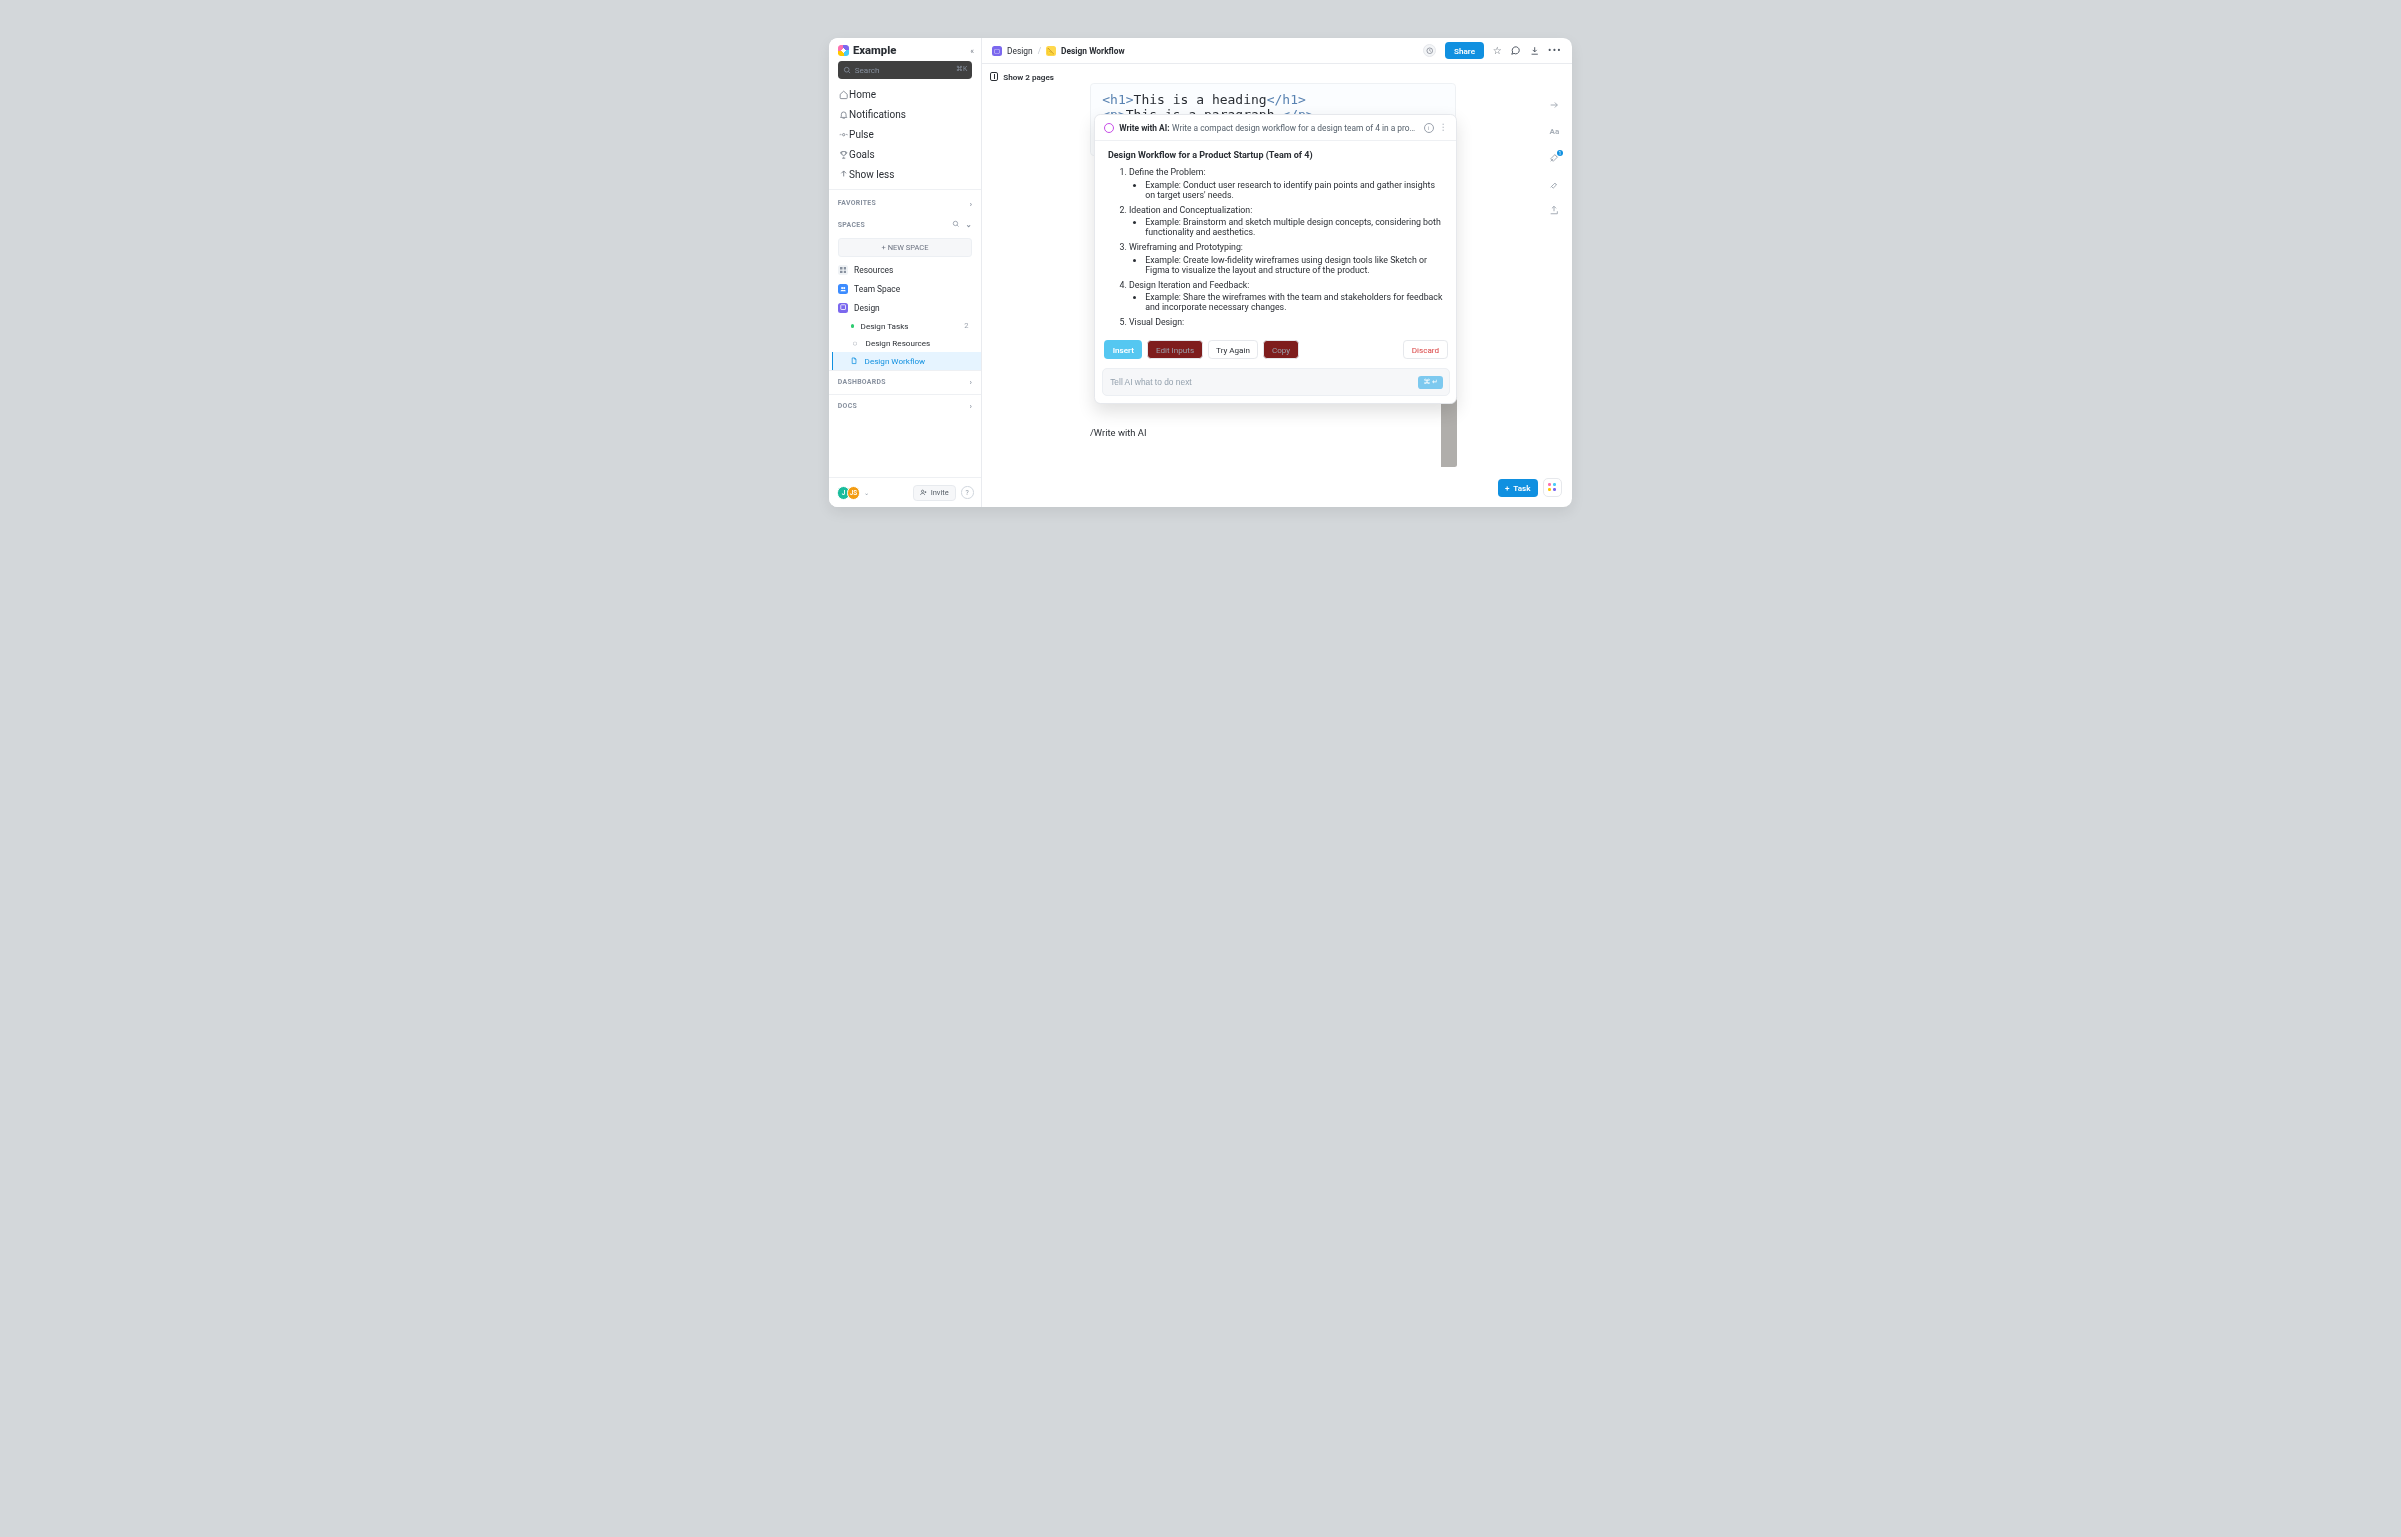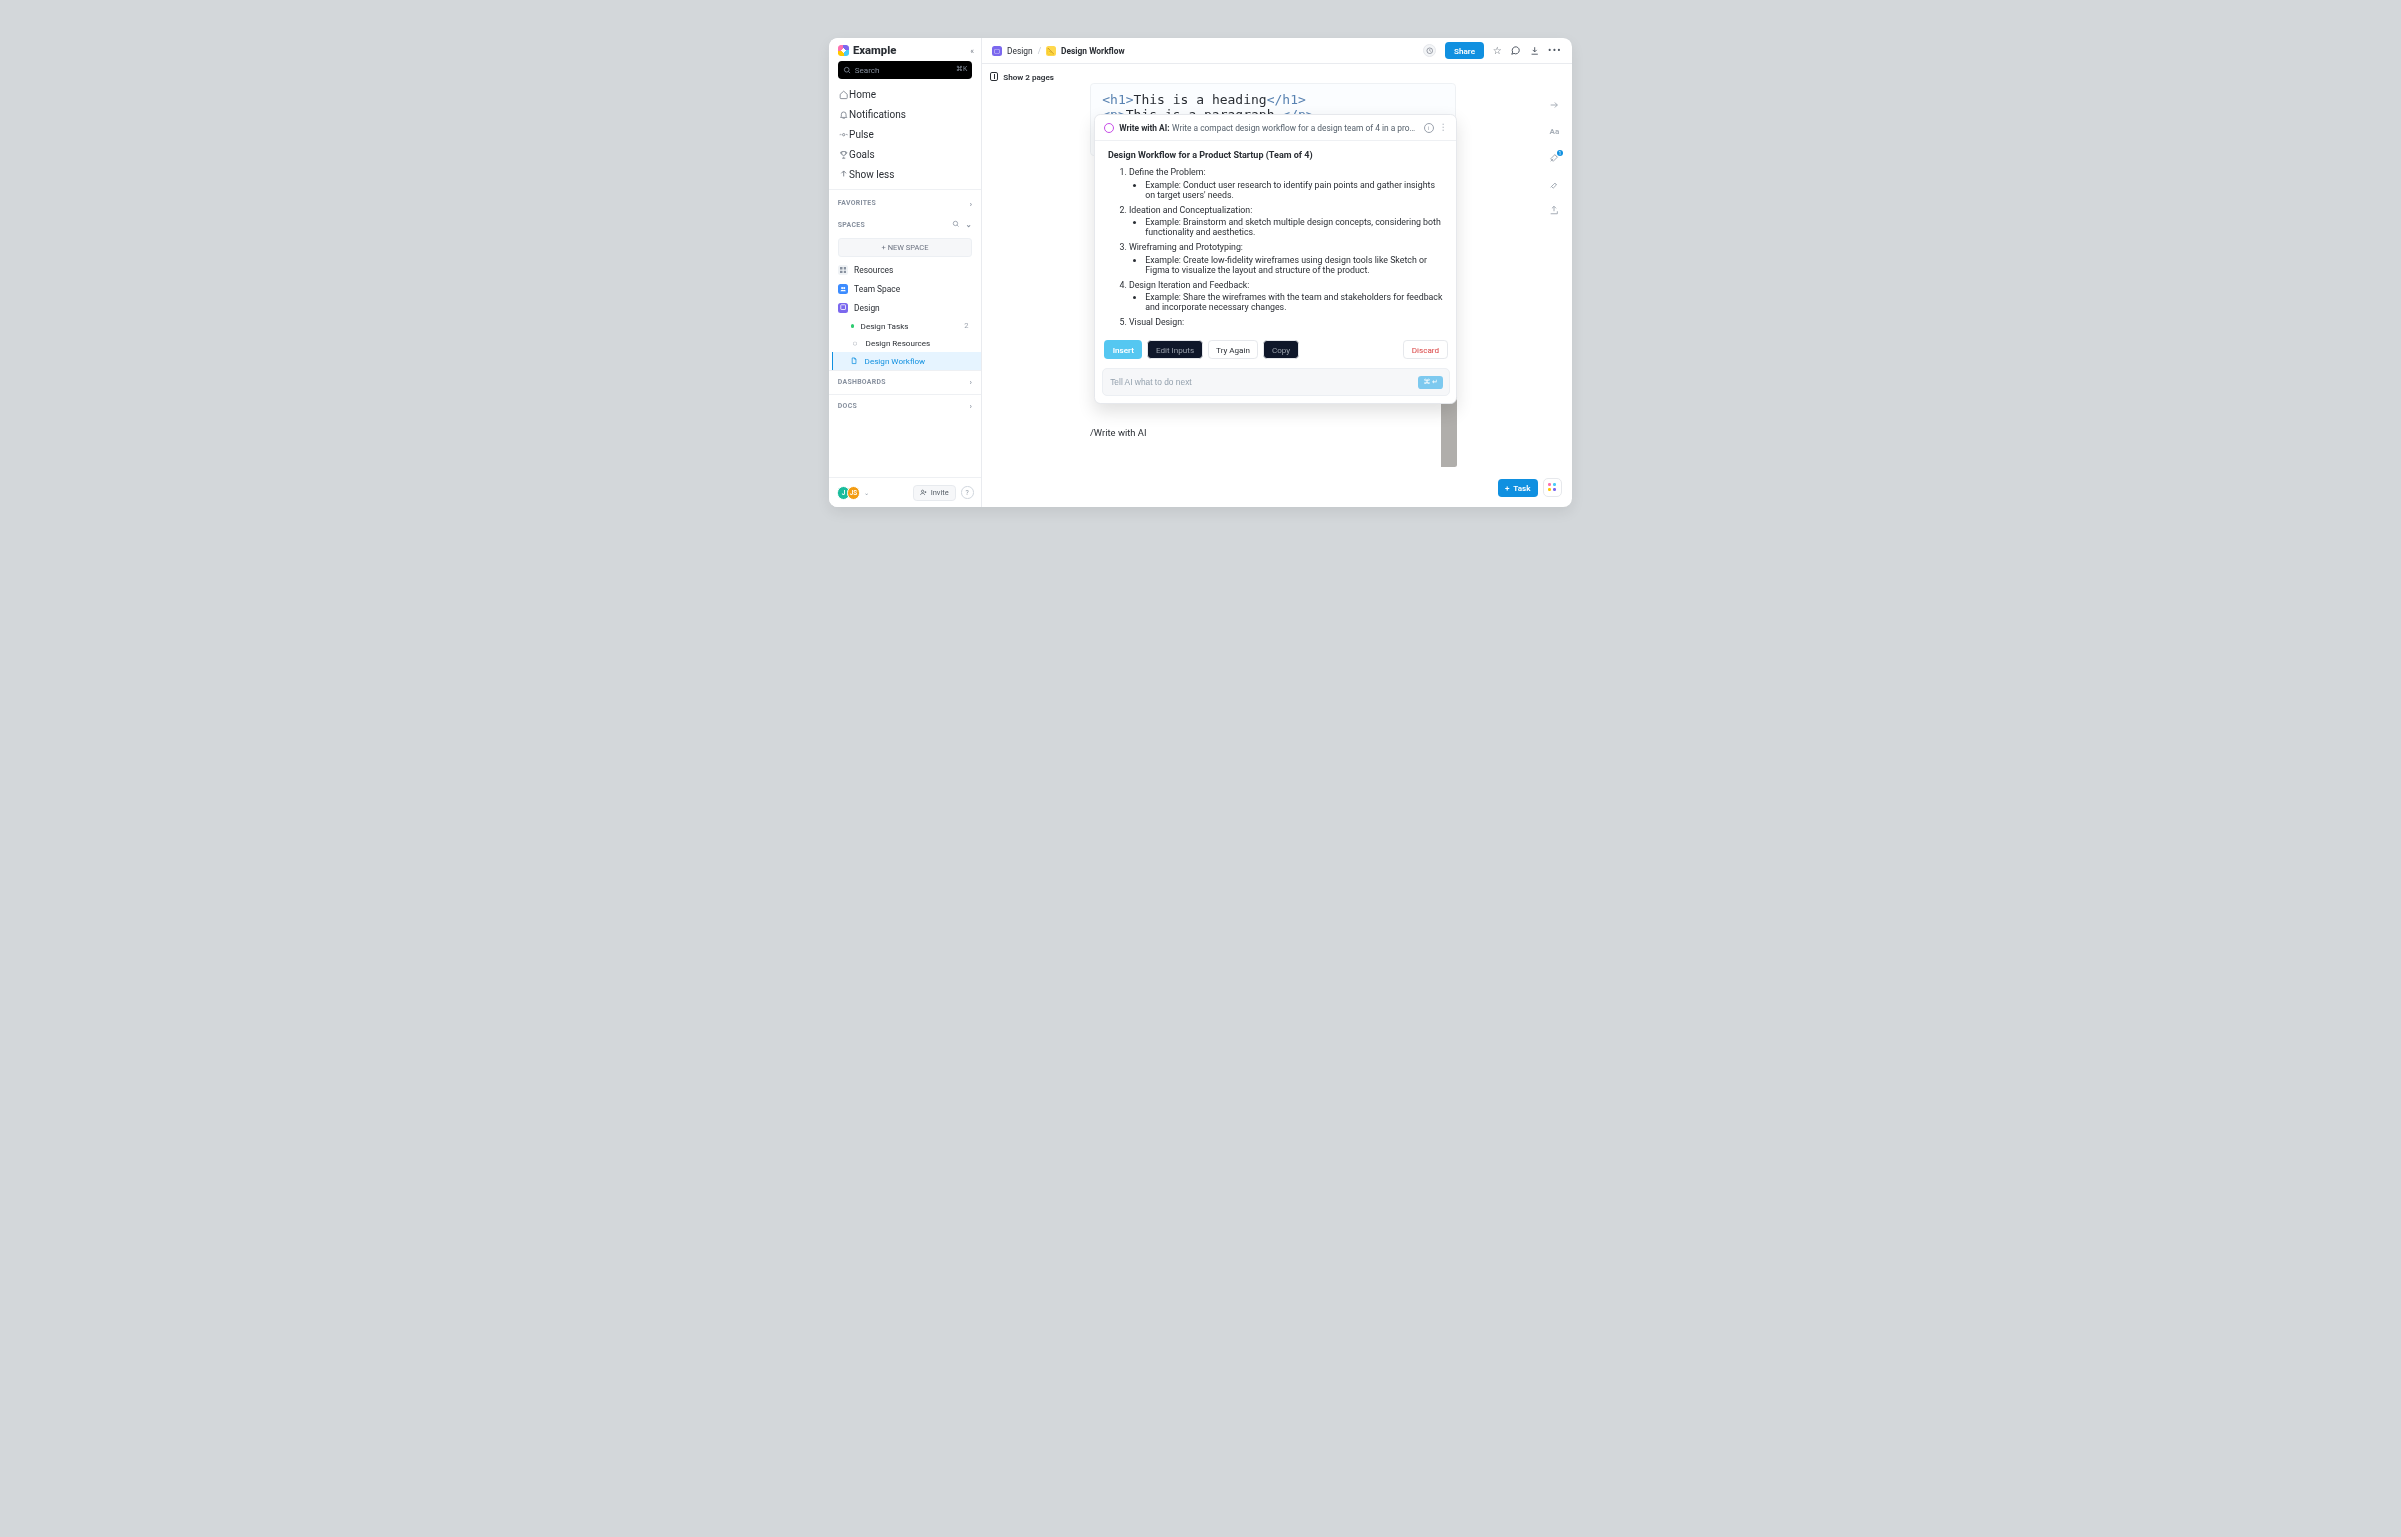--- a/index.html
+++ b/index.html
@@ -38,21 +38,21 @@
   .brand-swirl {
     width:11.3px; height:11.3px; border-radius:2.5px;
     background: conic-gradient(#7b68ee 0 25%, #49ccf9 25% 50%, #ffc800 50% 75%, #fd71af 75% 100%);
     mask: radial-gradient(circle, transparent 26%, black 28%);
     -webkit-mask: radial-gradient(circle, transparent 26%, black 28%);
   }
   .collapse-arrows { color:#7c828d; font-size:8.1px; letter-spacing:-1.9px; cursor:pointer;}
   .search-wrap { padding: 0 8.8px 5px;}
   .search-box {
     display:flex; align-items:flex-start; justify-content:space-between;
-    background:#000000; border-radius:3.8px; padding:3.8px 5px; color:#87909e; font-size:8.1px;
+    background:#404040; border-radius:3.8px; padding:3.8px 5px; color:#87909e; font-size:8.1px;
   }
   .search-left{display:flex;align-items:center;gap:3.8px;}
   .kbd{font-size:6.9px; background:transparent; color:#87909e;}
   .nav { padding: 1.3px 3.8px; }
   .nav-item {
     display:flex; align-items:center; gap:0; padding:4.4px 6.3px;
     color:#2a2e34; font-size:10px; border-radius:3.8px; cursor:pointer;
   }
   .nav-ico { width:10px;height:10px; display:inline-flex;align-items:center;justify-content:center; color:#7c828d; }
   .section-head {
@@ -140,21 +140,21 @@
   .m-more{color:#8e98a3;font-size:8.8px;line-height:2.5px;flex:none;cursor:pointer;}
   .m-body{padding:8.8px 12.5px 6.3px; max-height:219px;}
   .m-h1{font-weight:700;color:#2a2e34;margin-bottom:7.5px;font-size:9px;}
   ol.m-list{padding-left:21px;color:#2a2e34;font-size:8.8px;}
   ol.m-list>li{margin:3.8px 0 1.3px;}
   ol.m-list ul{padding-left:16.3px;list-style:disc;margin:2.5px 0 5px;}
   ol.m-list ul li{margin:1.3px 0;color:#2a2e34;}
   .m-actions{display:flex;align-items:center;gap:5px;padding:5px 8.8px;}
   .btn{padding:3.8px 7.5px;border-radius:3.8px;font-size:8.1px;cursor:pointer;border:0.6px solid transparent;}
   .btn-primary{background:#55c7f1;color:#fff;font-weight:600;}
-  .btn-ghost{background:#0f172a;border-color:#e6e8ec;color:#9aa1ac;}
+  .btn-ghost{background:#7f1d1d;border-color:#e6e8ec;color:#9aa1ac;}
   .btn-ghost-strong{background:#fff;border-color:#e6e8ec;color:#2a2e34;}
   .btn-danger{background:#fff;border-color:#e6e8ec;color:#d94141;margin-left:auto;}
   .m-input{margin:3.8px 6.3px 7.5px;background:#f6f7f9;border:0.6px solid #eceff3;border-radius:5px;padding:6.3px 6.3px 6.3px 7.5px;display:flex;align-items:center;gap:5px;}
   .m-input input{flex:1;border:0;background:transparent;outline:0;font-size:8.4px;color:#2a2e34;}
   .m-input input::placeholder{color:#93a0ad;}
   .kbd-blue{background:#7dc9ef;color:#fff;font-size:6.9px;padding:2.5px 5px;border-radius:3.1px;display:inline-flex;align-items:center;gap:2.5px;}
 
   svg{display:block;}
 </style>
 </head>

